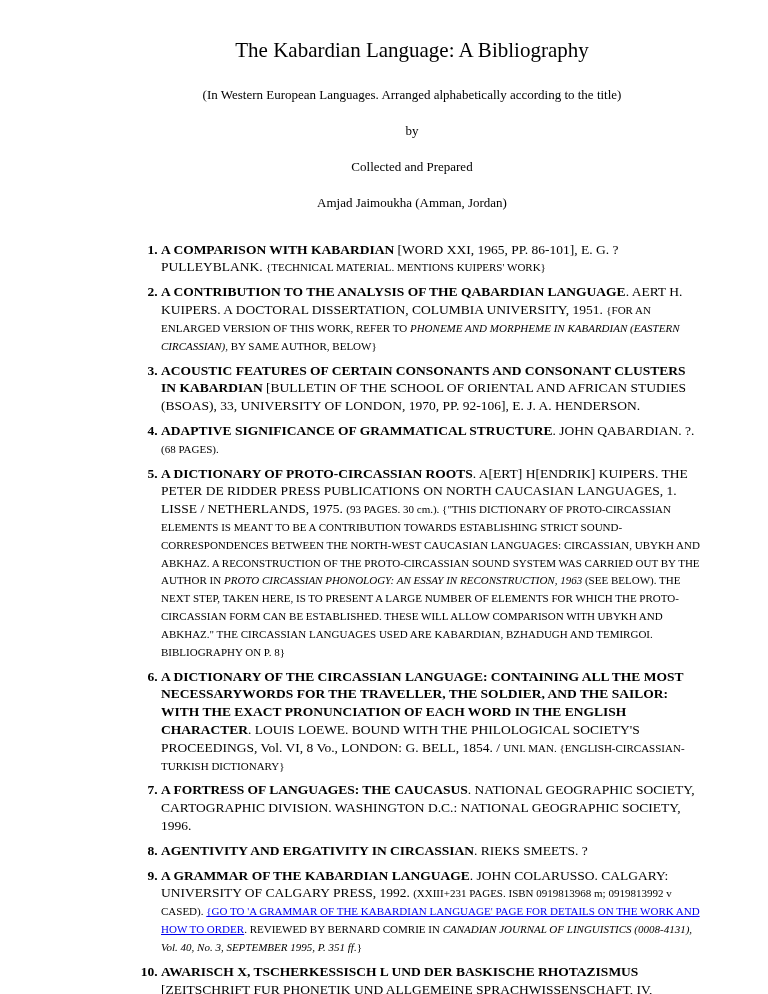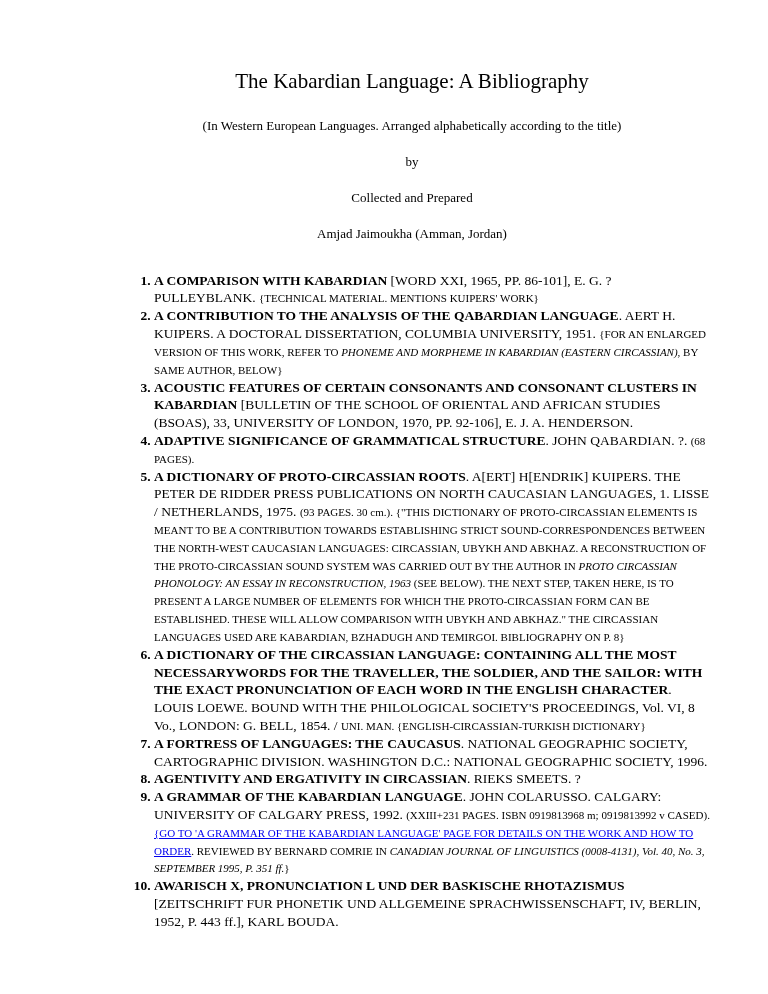--- a/index.html
+++ b/index.html
@@ -9,21 +9,21 @@
     width: 768px;
     height: 994px;
     background: var(--bg-color);
     color: var(--text-color);
     font-family: "Liberation Serif", "DejaVu Serif", serif;
     overflow: hidden;
   }
   .page {
     width: 768px;
     height: 994px;
-    padding-top: 68px;
+    padding-top: 37px;
   }
   .content {
     width: 596px;
     margin-left: 114px;
   }
   .doc-header { text-align: center; }
   .doc-title {
     font-size: 21px;
     font-weight: normal;
     line-height: 1.25;
@@ -39,21 +39,21 @@
   .byline     { margin-top: 20px; }
   .authorline { margin-top: 20px; }
 
   ol.bib-list {
     margin: 30px 0 0 0;
     padding: 0 0 0 40px;
     font-size: 13.5px;
     line-height: 1.32;
   }
   ol.bib-list li {
-    margin: 0;
+    margin: 7px;
     padding: 0;
   }
   ol.bib-list li::marker {
     font-weight: bold;
     font-size: 13.5px;
   }
   .seg-title  { font-weight: bold; }
   .seg-normal { font-weight: normal; }
   .seg-small  { font-size: 11px; line-height: 1.25; }
   .seg-small-italic { font-size: 11px; font-style: italic; line-height: 1.25; }
@@ -82,17 +82,17 @@
     <ol class="bib-list">
         <li value="1"><span class="seg-title">A COMPARISON WITH KABARDIAN</span><span class="seg-normal"> [WORD XXI, 1965, PP. 86-101], E. G. ? PULLEYBLANK. </span><span class="seg-small">{TECHNICAL MATERIAL. MENTIONS KUIPERS' WORK}</span></li>
         <li value="2"><span class="seg-title">A CONTRIBUTION TO THE ANALYSIS OF THE QABARDIAN LANGUAGE</span><span class="seg-normal">. AERT H. KUIPERS. A DOCTORAL DISSERTATION, COLUMBIA UNIVERSITY, 1951. </span><span class="seg-small">{FOR AN ENLARGED VERSION OF THIS WORK, REFER TO </span><span class="seg-small-italic">PHONEME AND MORPHEME IN KABARDIAN (EASTERN CIRCASSIAN)</span><span class="seg-small">, BY SAME AUTHOR, BELOW}</span></li>
         <li value="3"><span class="seg-title">ACOUSTIC FEATURES OF CERTAIN CONSONANTS AND CONSONANT CLUSTERS IN KABARDIAN</span><span class="seg-normal"> [BULLETIN OF THE SCHOOL OF ORIENTAL AND AFRICAN STUDIES (BSOAS), 33, UNIVERSITY OF LONDON, 1970, PP. 92-106], E. J. A. HENDERSON.</span></li>
         <li value="4"><span class="seg-title">ADAPTIVE SIGNIFICANCE OF GRAMMATICAL STRUCTURE</span><span class="seg-normal">. JOHN QABARDIAN. ?. </span><span class="seg-small">(68 PAGES).</span></li>
         <li value="5"><span class="seg-title">A DICTIONARY OF PROTO-CIRCASSIAN ROOTS</span><span class="seg-normal">. A[ERT] H[ENDRIK] KUIPERS. THE PETER DE RIDDER PRESS PUBLICATIONS ON NORTH CAUCASIAN LANGUAGES, 1. LISSE / NETHERLANDS, 1975. </span><span class="seg-small">(93 PAGES. 30 cm.). {"THIS DICTIONARY OF PROTO-CIRCASSIAN ELEMENTS IS MEANT TO BE A CONTRIBUTION TOWARDS ESTABLISHING STRICT SOUND-CORRESPONDENCES BETWEEN THE NORTH-WEST CAUCASIAN LANGUAGES: CIRCASSIAN, UBYKH AND ABKHAZ. A RECONSTRUCTION OF THE PROTO-CIRCASSIAN SOUND SYSTEM WAS CARRIED OUT BY THE AUTHOR IN </span><span class="seg-small-italic">PROTO CIRCASSIAN PHONOLOGY: AN ESSAY IN RECONSTRUCTION, 1963</span><span class="seg-small"> (SEE BELOW). THE NEXT STEP, TAKEN HERE, IS TO PRESENT A LARGE NUMBER OF ELEMENTS FOR WHICH THE PROTO-CIRCASSIAN FORM CAN BE ESTABLISHED. THESE WILL ALLOW COMPARISON WITH UBYKH AND ABKHAZ." THE CIRCASSIAN LANGUAGES USED ARE KABARDIAN, BZHADUGH AND TEMIRGOI. BIBLIOGRAPHY ON P. 8}</span></li>
         <li value="6"><span class="seg-title">A DICTIONARY OF THE CIRCASSIAN LANGUAGE: CONTAINING ALL THE MOST NECESSARYWORDS FOR THE TRAVELLER, THE SOLDIER, AND THE SAILOR: WITH THE EXACT PRONUNCIATION OF EACH WORD IN THE ENGLISH CHARACTER</span><span class="seg-normal">. LOUIS LOEWE. BOUND WITH THE PHILOLOGICAL SOCIETY'S PROCEEDINGS, Vol. VI, 8 Vo., LONDON: G. BELL, 1854. / </span><span class="seg-small">UNI. MAN. {ENGLISH-CIRCASSIAN-TURKISH DICTIONARY}</span></li>
         <li value="7"><span class="seg-title">A FORTRESS OF LANGUAGES: THE CAUCASUS</span><span class="seg-normal">. NATIONAL GEOGRAPHIC SOCIETY, CARTOGRAPHIC DIVISION. WASHINGTON D.C.: NATIONAL GEOGRAPHIC SOCIETY, 1996.</span></li>
         <li value="8"><span class="seg-title">AGENTIVITY AND ERGATIVITY IN CIRCASSIAN</span><span class="seg-normal">. RIEKS SMEETS. ?</span></li>
         <li value="9"><span class="seg-title">A GRAMMAR OF THE KABARDIAN LANGUAGE</span><span class="seg-normal">. JOHN COLARUSSO. CALGARY: UNIVERSITY OF CALGARY PRESS, 1992. </span><span class="seg-small">(XXIII+231 PAGES. ISBN 0919813968 m; 0919813992 v CASED). </span><a href="#" class="seg-link">{GO TO 'A GRAMMAR OF THE KABARDIAN LANGUAGE' PAGE FOR DETAILS ON THE WORK AND HOW TO ORDER</a><span class="seg-small">. REVIEWED BY BERNARD COMRIE IN </span><span class="seg-small-italic">CANADIAN JOURNAL OF LINGUISTICS (0008-4131), Vol. 40, No. 3, SEPTEMBER 1995, P. 351 ff.</span><span class="seg-small">}</span></li>
-        <li value="10"><span class="seg-title">AWARISCH X, PRONUNCIATION L UND DER BASKISCHE RHOTAZISMUS</span><span class="seg-normal"> [ZEITSCHRIFT FUR PHONETIK UND ALLGEMEINE SPRACHWISSENSCHAFT, IV, BERLIN, 1952, P. 443 ff.], KARL BOUDA.</span></li>
+        <li value="10"><span class="seg-title">AWARISCH X, TSCHERKESSISCH L UND DER BASKISCHE RHOTAZISMUS</span><span class="seg-normal"> [ZEITSCHRIFT FUR PHONETIK UND ALLGEMEINE SPRACHWISSENSCHAFT, IV, BERLIN, 1952, P. 443 ff.], KARL BOUDA.</span></li>
       </ol>
 
   </div>
 </div>
 
 </body></html>

